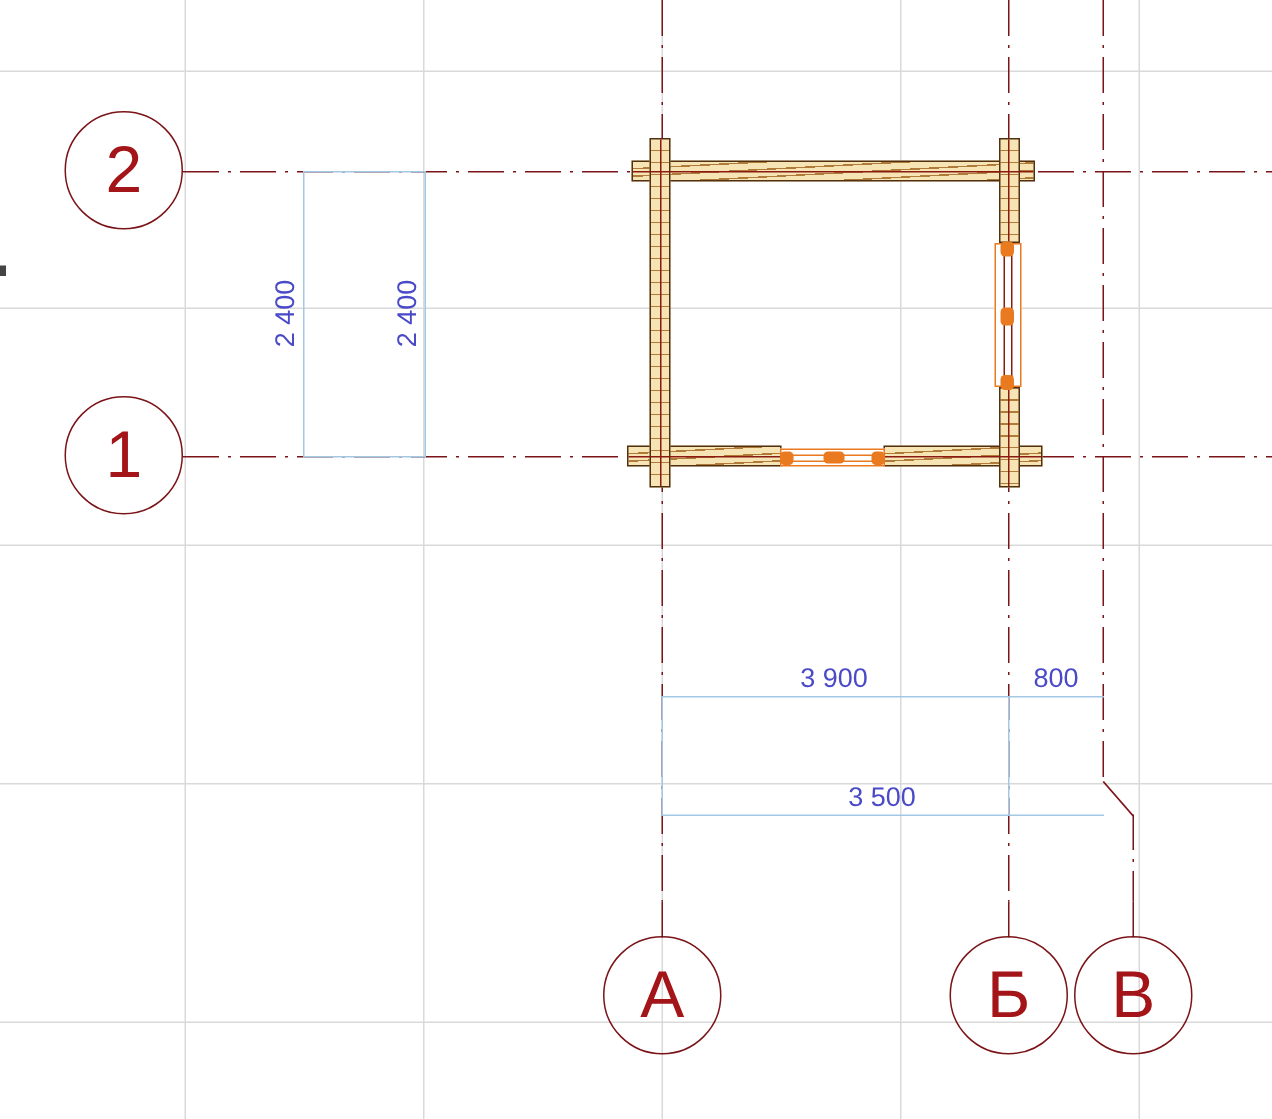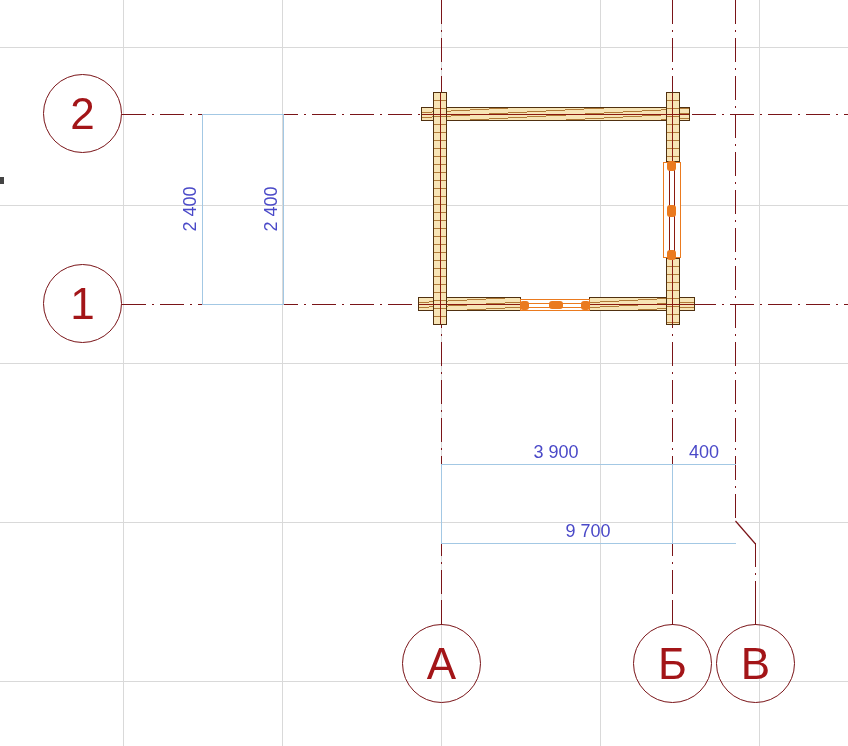--- a/index.html
+++ b/index.html
@@ -77,22 +77,22 @@
   <div class="dimh" style="left:202px;top:114px;width:82px"></div>
   <div class="dimh" style="left:202px;top:304px;width:82px"></div>
   <div class="dim-text rot" style="left:140px;top:198px">2 400</div>
   <div class="dim-text rot" style="left:221px;top:198px">2 400</div>
 
   <div class="dimh" style="left:441px;top:464px;width:295px"></div>
   <div class="dimh" style="left:441px;top:543px;width:295px"></div>
   <div class="dimv" style="left:441px;top:464px;height:80px"></div>
   <div class="dimv" style="left:672px;top:464px;height:80px"></div>
   <div class="dim-text" style="left:506px;top:441px">3 900</div>
-  <div class="dim-text" style="left:654px;top:441px">400</div>
-  <div class="dim-text" style="left:538px;top:520px">9 700</div>
+  <div class="dim-text" style="left:654px;top:441px">800</div>
+  <div class="dim-text" style="left:538px;top:520px">3 500</div>
 
   <div class="wall grain-h" style="left:421px;top:107px;width:269px;height:14px"></div>
   <div class="wall grain-h" style="left:418px;top:297px;width:103px;height:14px"></div>
   <div class="wall grain-h" style="left:589px;top:297px;width:106px;height:14px"></div>
   <div class="wall grain-v" style="left:433px;top:92px;width:14px;height:233px"></div>
   <div class="wall grain-v" style="left:666px;top:92px;width:14px;height:70px"></div>
   <div class="wall grain-v" style="left:666px;top:258px;width:14px;height:67px"></div>
 
   <div class="cl-h" style="left:422px;top:114px;width:267px"></div>
   <div class="cl-h" style="left:419px;top:304px;width:101px"></div>

